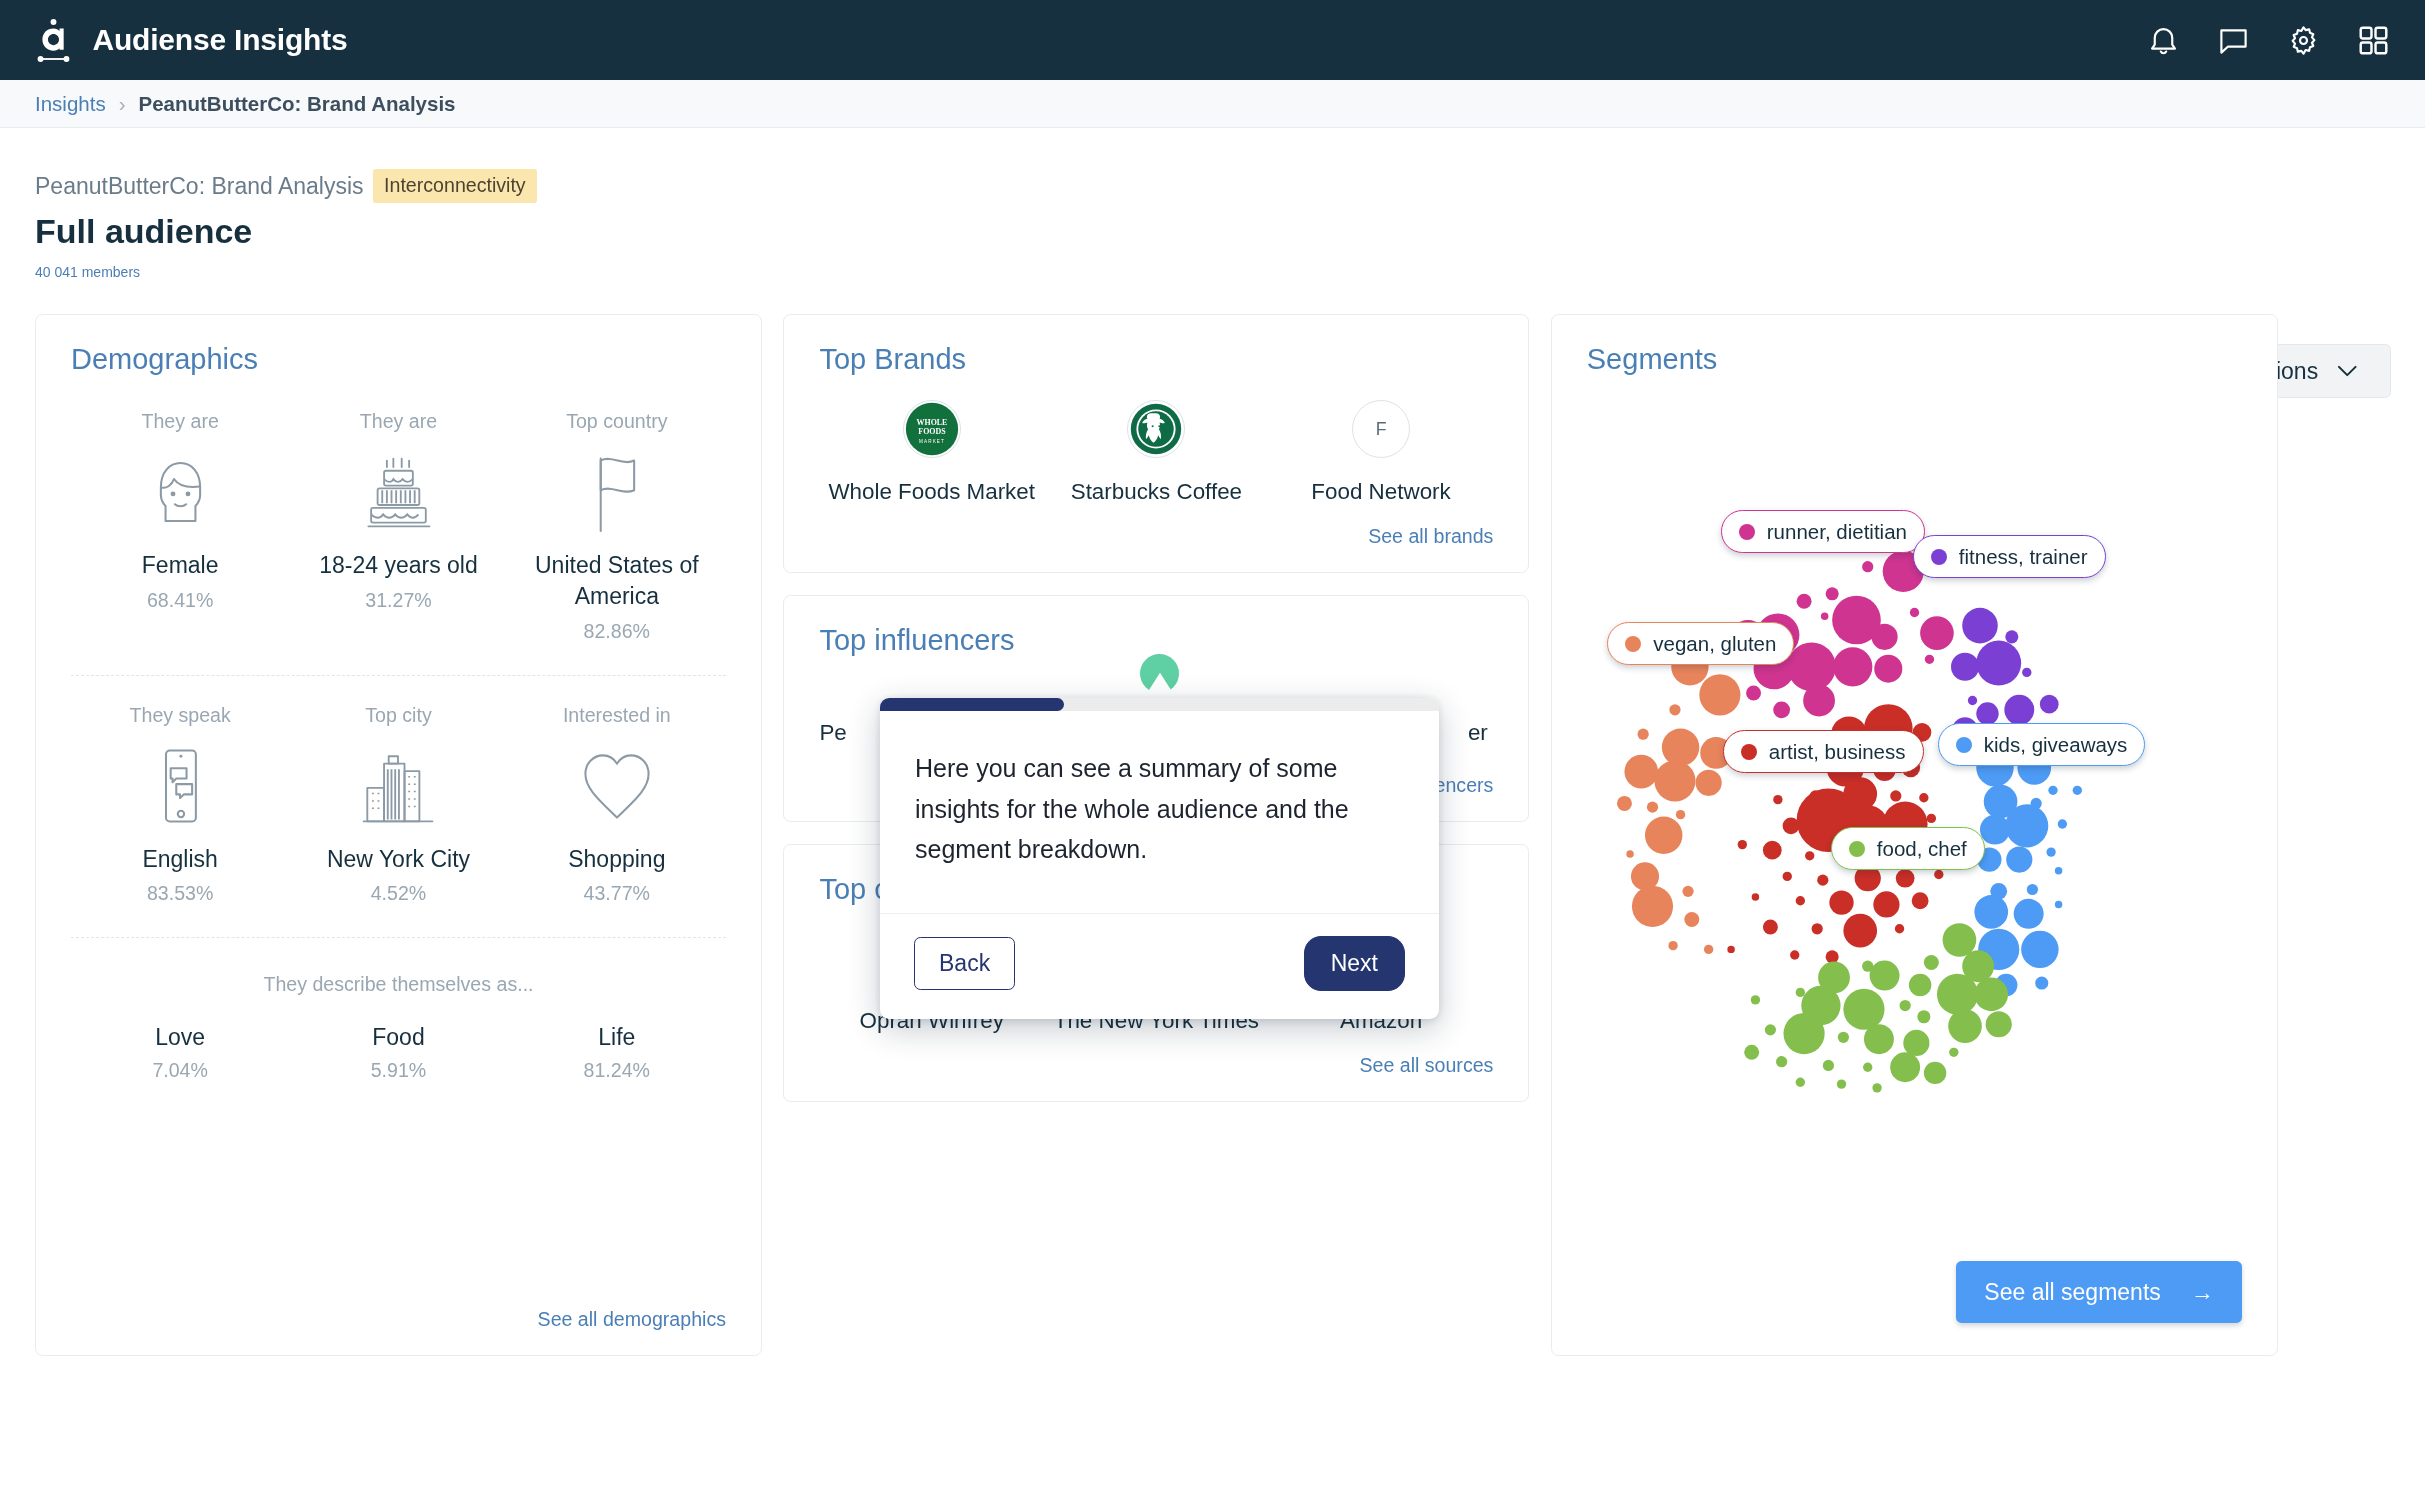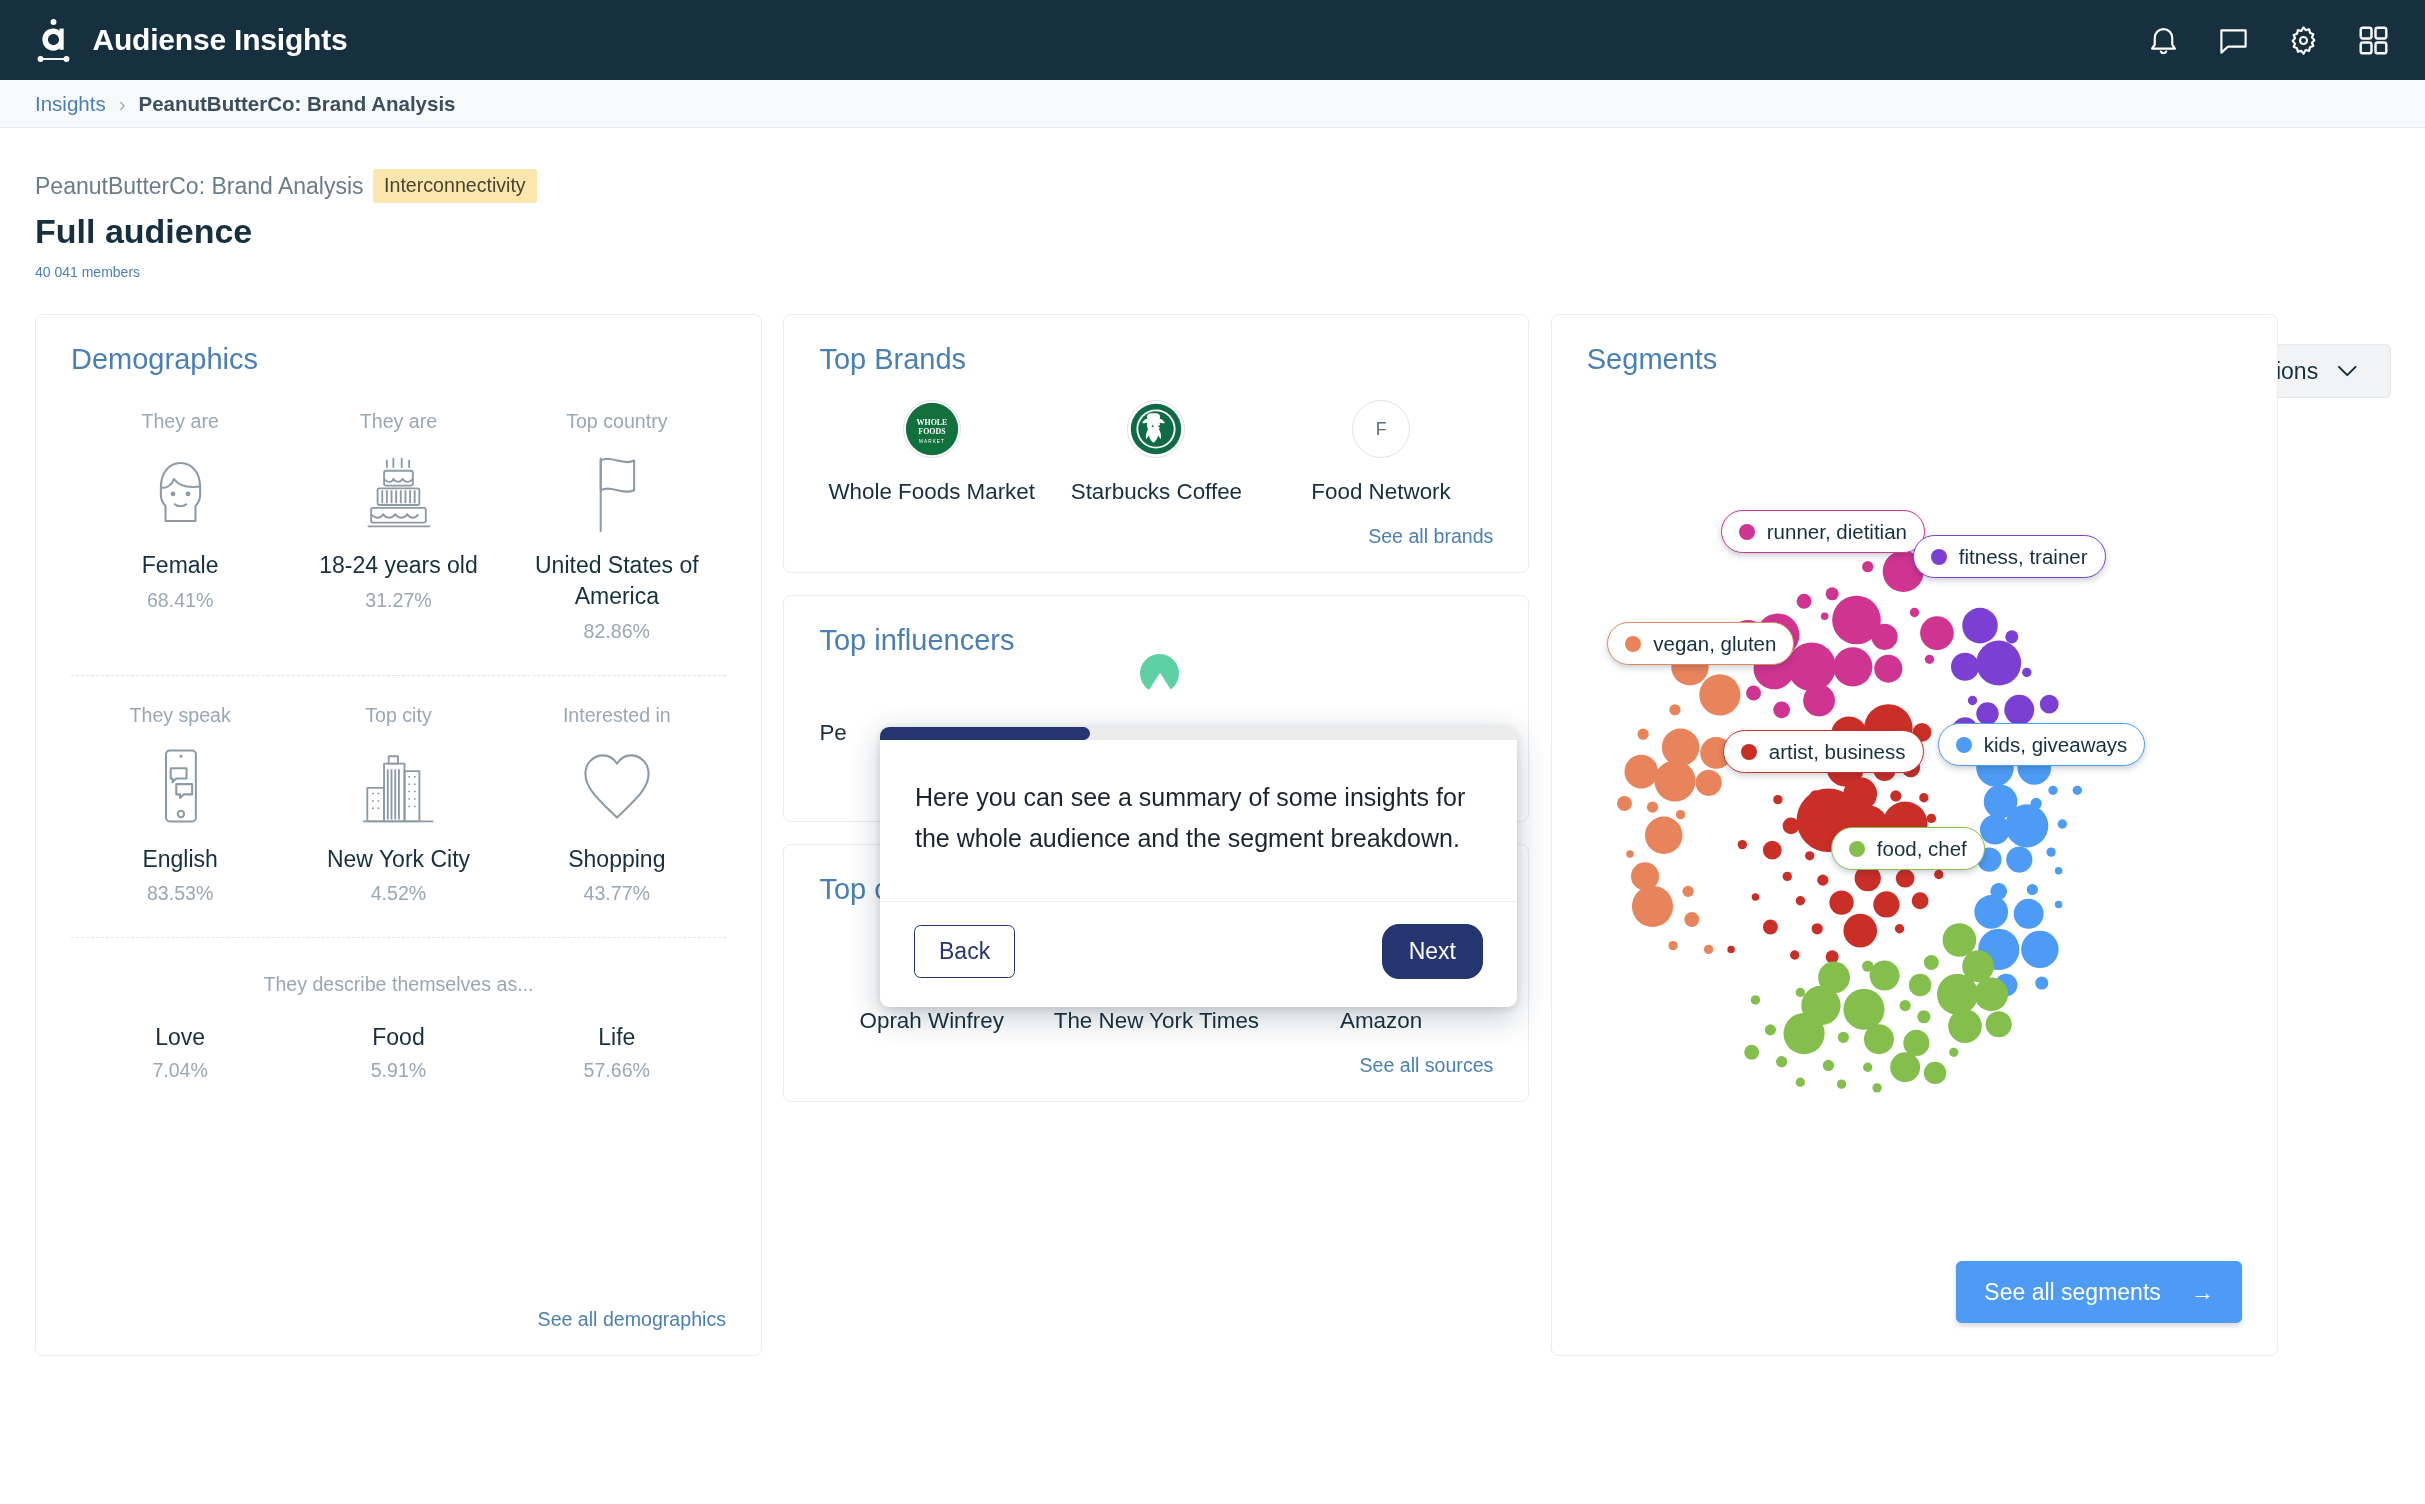--- a/index.html
+++ b/index.html
@@ -116,21 +116,21 @@
   }
 
   
   .tip-pointer {
     position:absolute; left: 1140px; top: 654px; width: 39px; height: 39px;
     border-radius:50%; background:#5fd0a3; display:flex; align-items:flex-end;
     justify-content:center; z-index: 60;
   }
   .tip-pointer svg { width: 32px; height: 24px; display:block; }
   .tour-tip {
-    position:absolute; left: 880px; top: 727px; width: 637px;
+    position:absolute; left: 880px; top: 698px; width: 559px;
     background:#fff; border-radius: 9.3px; z-index: 70;
     box-shadow: 0 9.3px 32px rgba(16,36,56,.24), 0 1.9px 7.5px rgba(16,36,56,.12);
     overflow:hidden;
   }
   .tour-progress { height: 13px; background:#ececec; }
   .tour-progress > i { display:block; height:100%; background:#25356f; border-radius:0 6.5px 6.5px 0; }
   .tour-body { padding: 37px 35px 43px 35px; font-size: 25px; line-height: 1.62; color:#1d2430; }
   .tour-foot {
     border-top: 0.9px solid #eceff2; padding: 22.4px 34px 28px 34px;
     display:flex; align-items:center; justify-content:space-between;
@@ -333,21 +333,21 @@
       <div class="desc-cell">
         <div class="desc-word">Love</div>
         <div class="desc-pct">7.04%</div>
       </div>
       <div class="desc-cell">
         <div class="desc-word">Food</div>
         <div class="desc-pct">5.91%</div>
       </div>
       <div class="desc-cell">
         <div class="desc-word">Life</div>
-        <div class="desc-pct">57.66%</div>
+        <div class="desc-pct">81.24%</div>
       </div>
     </div>
 
     <div class="demo-foot">
       <div class="seeall">See all demographics</div>
     </div>
   </section>
 
   <div>
 

